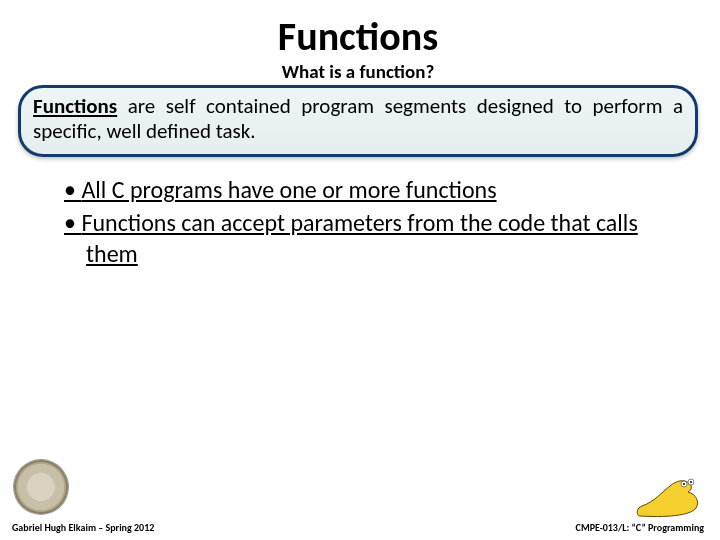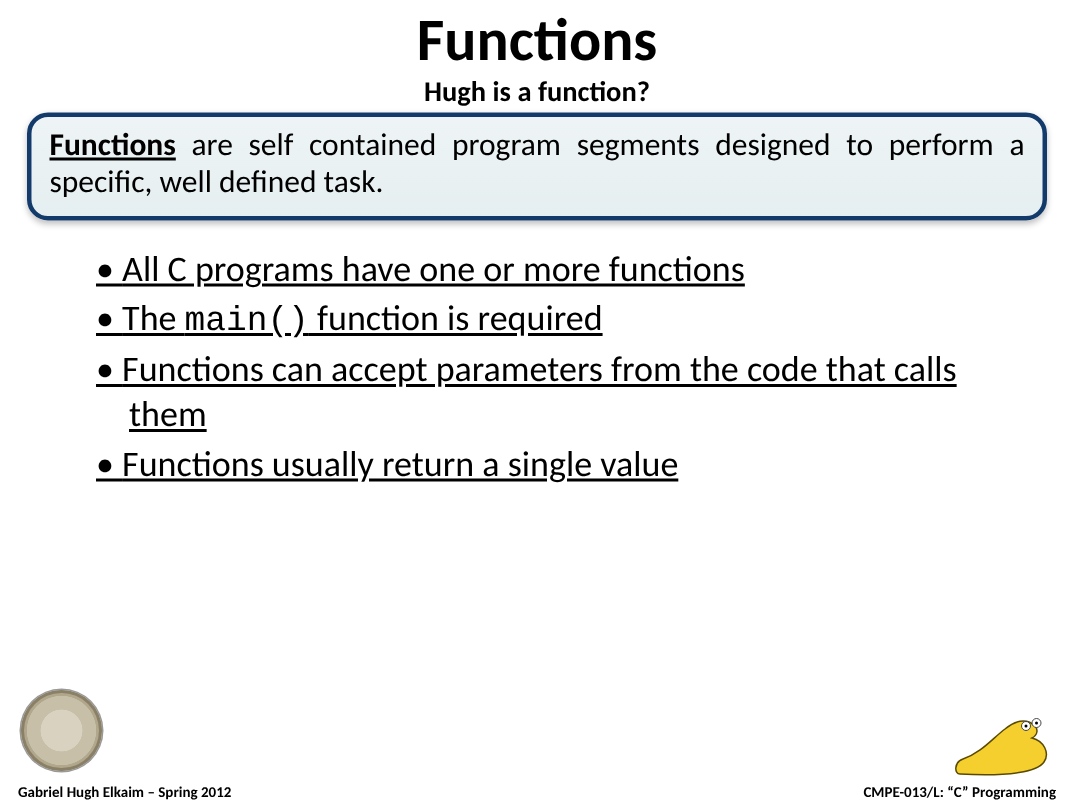--- a/index.html
+++ b/index.html
@@ -1,24 +1,24 @@
 <!DOCTYPE html>
 <html><head>
 <meta charset="utf-8">
 <style>
   * { box-sizing: border-box; margin: 0; padding: 0; }
   html, body { width: 720px; height: 540px; font-family: Calibri, Arial, sans-serif; background: #fff; overflow: hidden; }
-  .slide { width: 716px; height: 540px; position: relative; padding: 6px 18px 0 18px; }
+  .slide { width: 716px; height: 540px; position: relative; padding: 16px 18px 0 18px; }
   .title { font-size: 40px; font-weight: 700; text-align: center; line-height: 1.05; color: #000; }
   .subtitle { font-size: 19px; font-weight: 700; text-align: center; margin-top: 2px; }
   .section-label { font-size: 17px; font-weight: 700; margin-top: 14px; margin-left: 6px; }
   .def-box {
     margin-top: 2px;
     border: 3px solid #123a6a;
-    border-radius: 14px;
+    border-radius: 25px;
     background: linear-gradient(#eef4f5, #e5eef0);
     padding: 6px 12px 10px 12px;
     box-shadow: 0 2px 4px rgba(0,0,0,0.25);
   }
   .def-text { font-size: 21px; line-height: 1.2; text-align: justify; text-align-last: left; }
   .def-term { text-decoration: underline; font-weight: 700; }
   .bullets { margin-top: 18px; margin-left: 46px; margin-right: 20px; text-decoration: underline; }
   .bullets li { list-style: none; font-size: 24px; line-height: 1.28; text-indent: -22px; padding-left: 22px; margin-bottom: 2px; }
   .bullets li::before { content: "• "; }
   code.mono { font-family: "Courier New", monospace; font-size: 23px; }
@@ -32,34 +32,32 @@
   }
   .slug { position: absolute; right: 10px; bottom: 18px; width: 72px; height: 50px; }
   .slug-body { fill: #f4cf2e; stroke: #5a4a00; stroke-width: 1; }
   .slug-eye { fill: #fff; stroke: #333; stroke-width: 0.6; }
 </style>
 </head>
 <body>
 
 <div class="slide">
   <div class="title">Functions</div>
-  <div class="subtitle">Hugh is a function?</div>
+  <div class="subtitle">What is a function?</div>
 
 
   <div class="def-box">
     <div class="def-text">
       <span class="def-term">Functions</span><span> are self contained program segments designed to perform a specific, well defined task.</span>
     </div>
   </div>
 
   <ul class="bullets">
     <li><span>All C programs have one or more functions</span></li>
-    <li><span>The </span><code class="mono">main()</code><span> function is required</span></li>
     <li><span>Functions can accept parameters from the code that calls them</span></li>
-    <li><span>Functions usually return a single value</span></li>
   </ul>
 
   <div class="seal"></div>
 
   <svg class="slug" viewBox="0 0 72 50">
     <path class="slug-body" d="M6,44 C2,44 2,36 8,34 C20,30 28,20 36,14 C42,9 50,6 56,12 C58,14 58,18 54,20 C62,22 66,30 62,36 C58,42 40,46 6,44 Z"></path>
     <circle class="slug-eye" cx="50" cy="12" r="3"></circle>
     <circle class="slug-eye" cx="57" cy="10" r="3"></circle>
     <circle cx="50" cy="12" r="1" fill="#000"></circle>
     <circle cx="57" cy="10" r="1" fill="#000"></circle>

